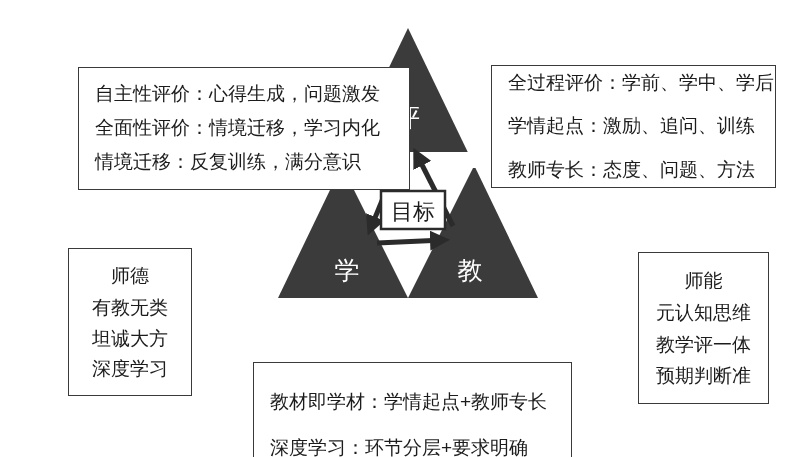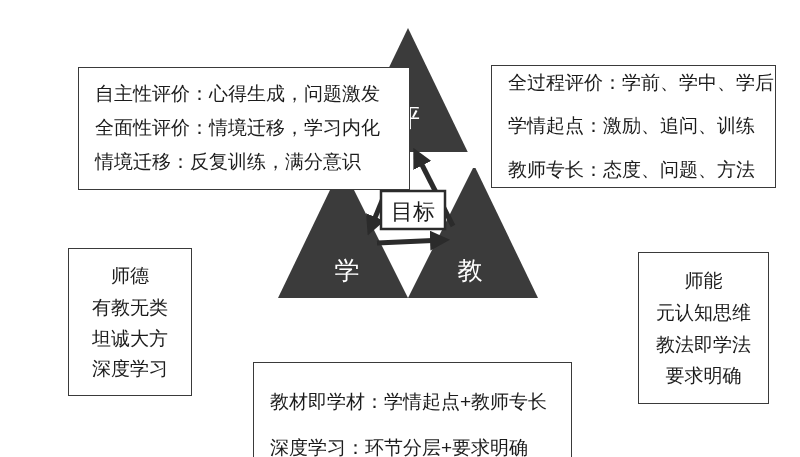--- a/index.html
+++ b/index.html
@@ -59,22 +59,22 @@
   <div class="box side-box" style="left:68px;top:248px;width:124px;height:148px;">
     <div class="title">师德</div>
     <div class="line">有教无类</div>
     <div class="line">坦诚大方</div>
     <div class="line">深度学习</div>
   </div>
 
   <div class="box side-box" style="left:638px;top:252px;width:131px;height:152px;">
     <div class="title">师能</div>
     <div class="line">元认知思维</div>
-    <div class="line">教法即学法</div>
-    <div class="line">要求明确</div>
+    <div class="line">教学评一体</div>
+    <div class="line">预期判断准</div>
   </div>
 
   <div class="box list-box" style="left:253px;top:314px;width:319px;height:127px;margin-top:48px;">
     <div class="line">教材即学材：学情起点+教师专长</div>
     <div class="line">深度学习：环节分层+要求明确</div>
   </div>
 
 </div>
 
 </body></html>

